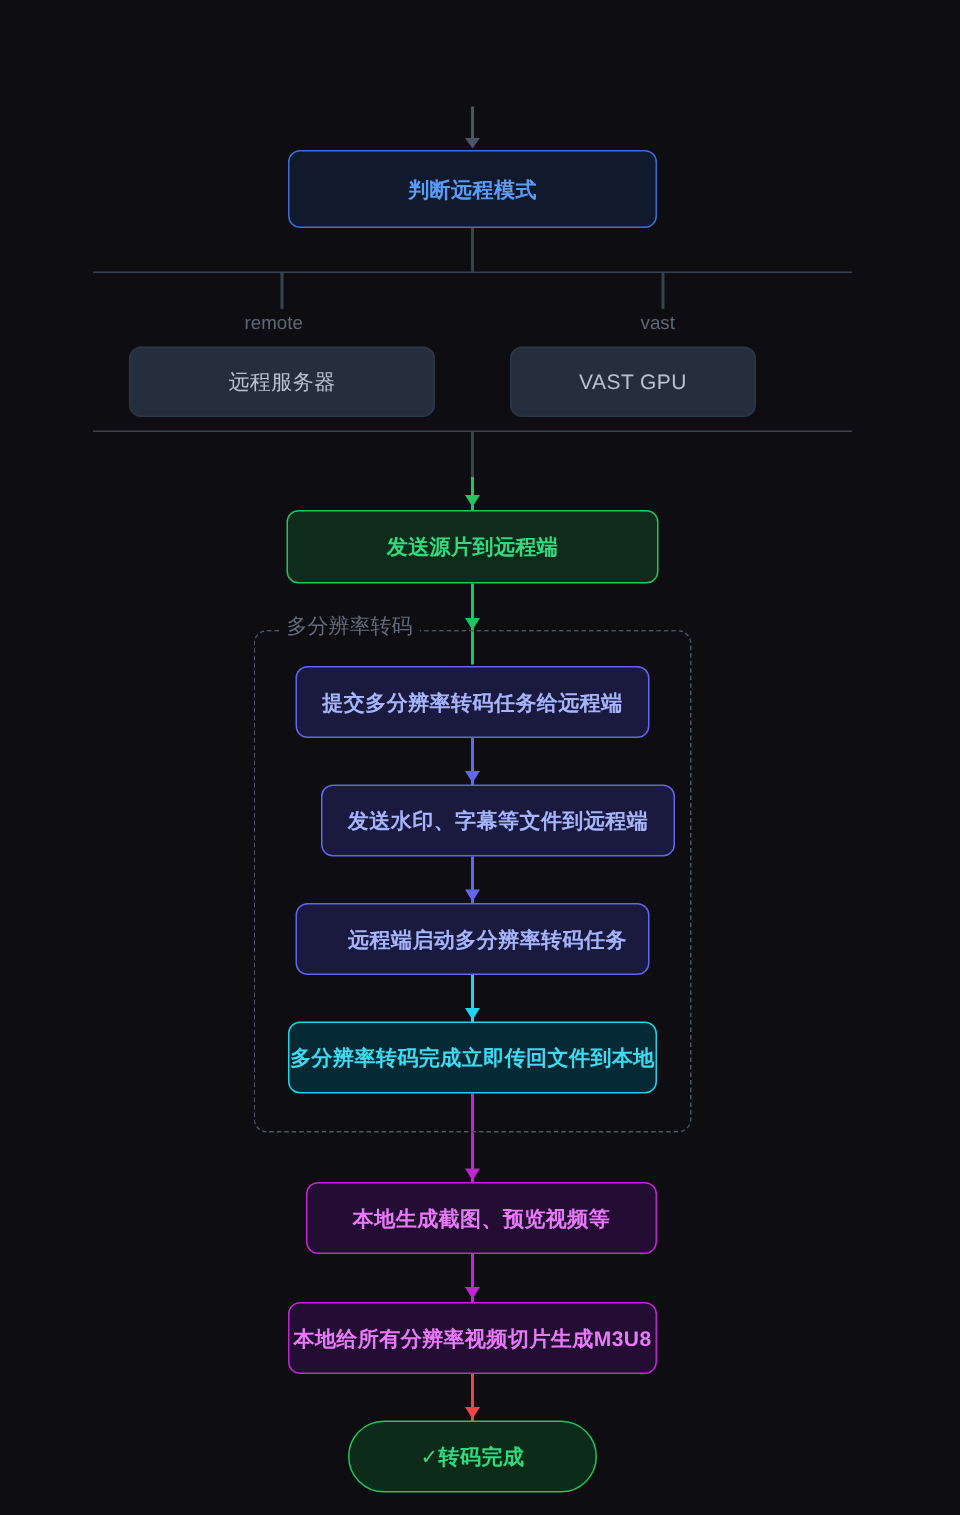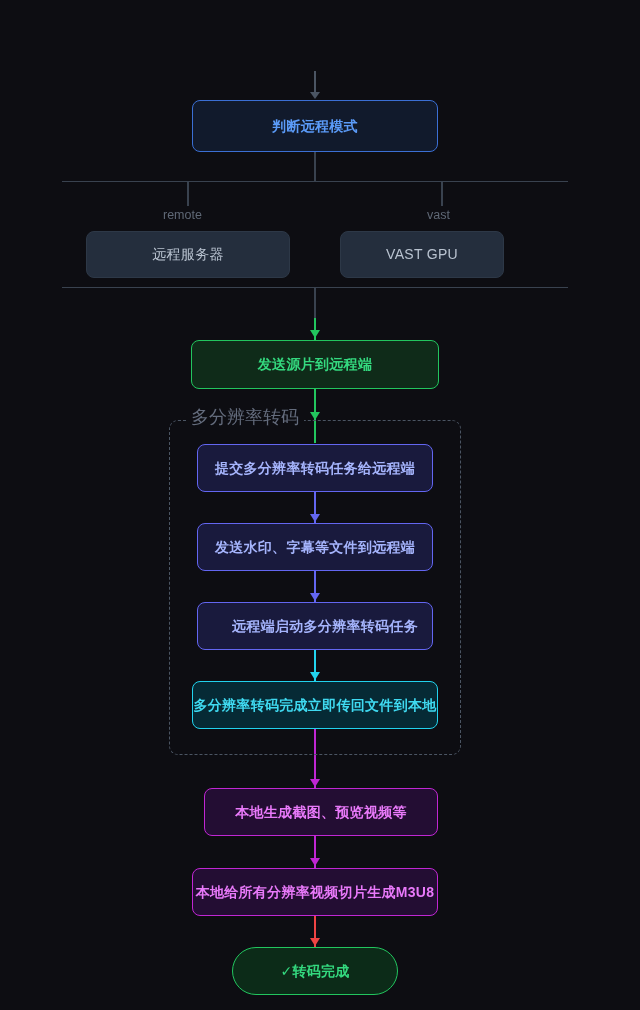--- a/index.html
+++ b/index.html
@@ -73,21 +73,21 @@
   }
   
   .n-indigo {
     border-radius: 8px;
     background: #191a3d;
     border: 1.6px solid #6366f1;
     color: #a5b4fc;
     height: 48px;
   }
   .n-i1 { left: 197px; top: 444px; width: 236px; }
-  .n-i2 { left: 197px; top: 523px; width: 236px; }
+  .n-i2 { left: 214px; top: 523px; width: 236px; }
   .n-i3 { left: 197px; top: 602px; width: 236px; padding-left: 20px; }
   
   .n-cyan {
     left: 192px; top: 681px; width: 246px; height: 48px;
     border-radius: 8px;
     background: #062a35;
     border: 1.6px solid #22d3ee;
     color: #3fd9f0;
     align-items: center;
   }
@@ -115,21 +115,21 @@
     position: absolute;
     left: 169px; top: 420px; width: 292px; height: 335px;
     box-sizing: border-box;
     border: 1px dashed #4b5563;
     border-radius: 9px;
     background: transparent;
   }
   .subgraph-label {
     position: absolute;
     left: 186px; top: 410px;
-    font-size: 18px;
+    font-size: 14px;
     color: #646c7d;
     background: #0d0d12;
     padding: 0 5px;
     line-height: 14px;
   }
 
   
   .rail {
     position: absolute;
     left: 62px; width: 506px; height: 1px;

